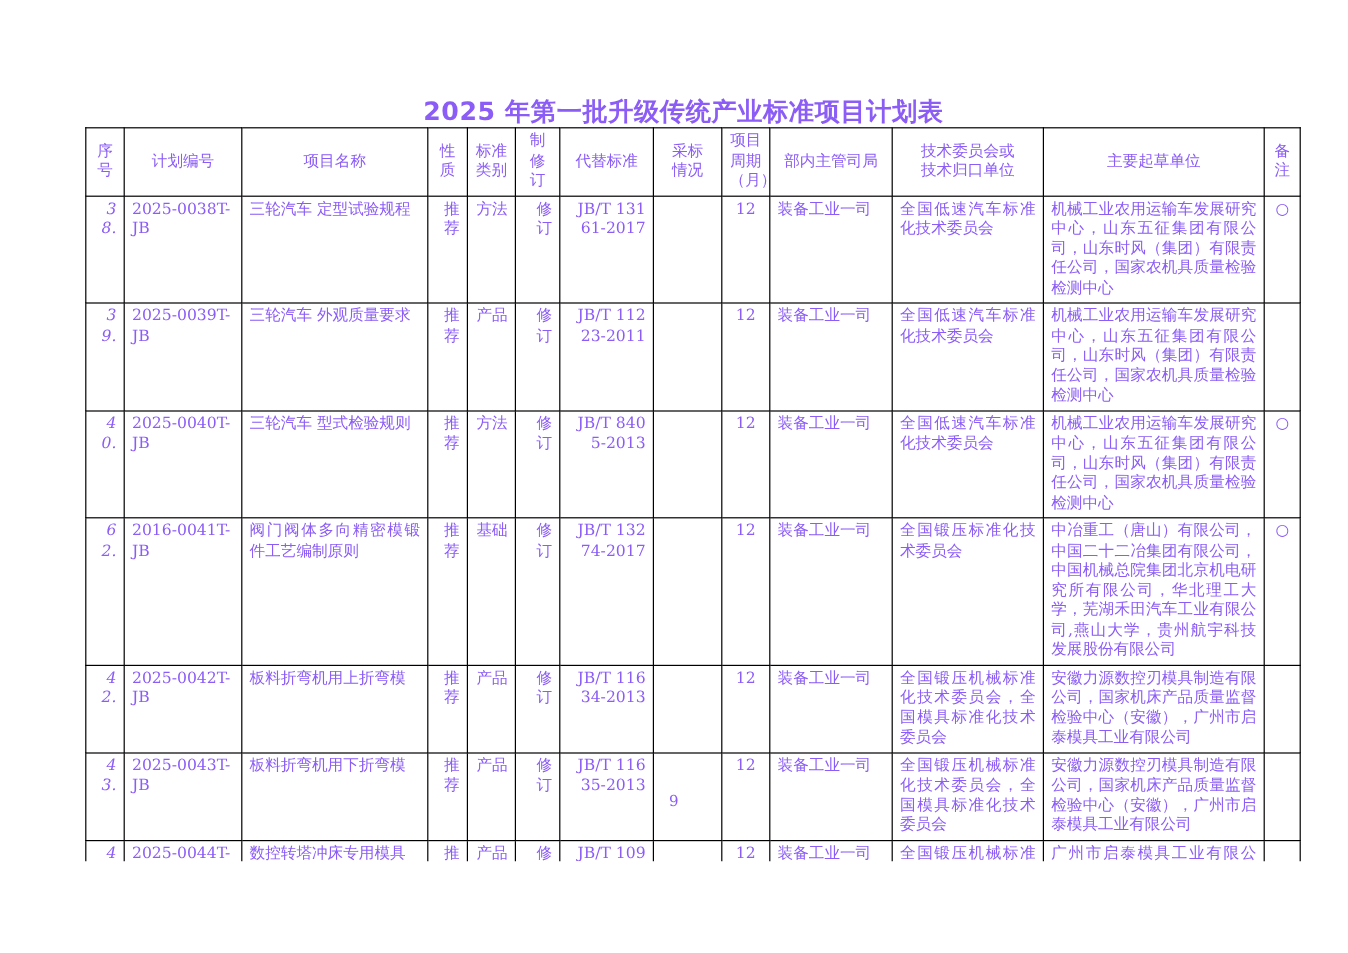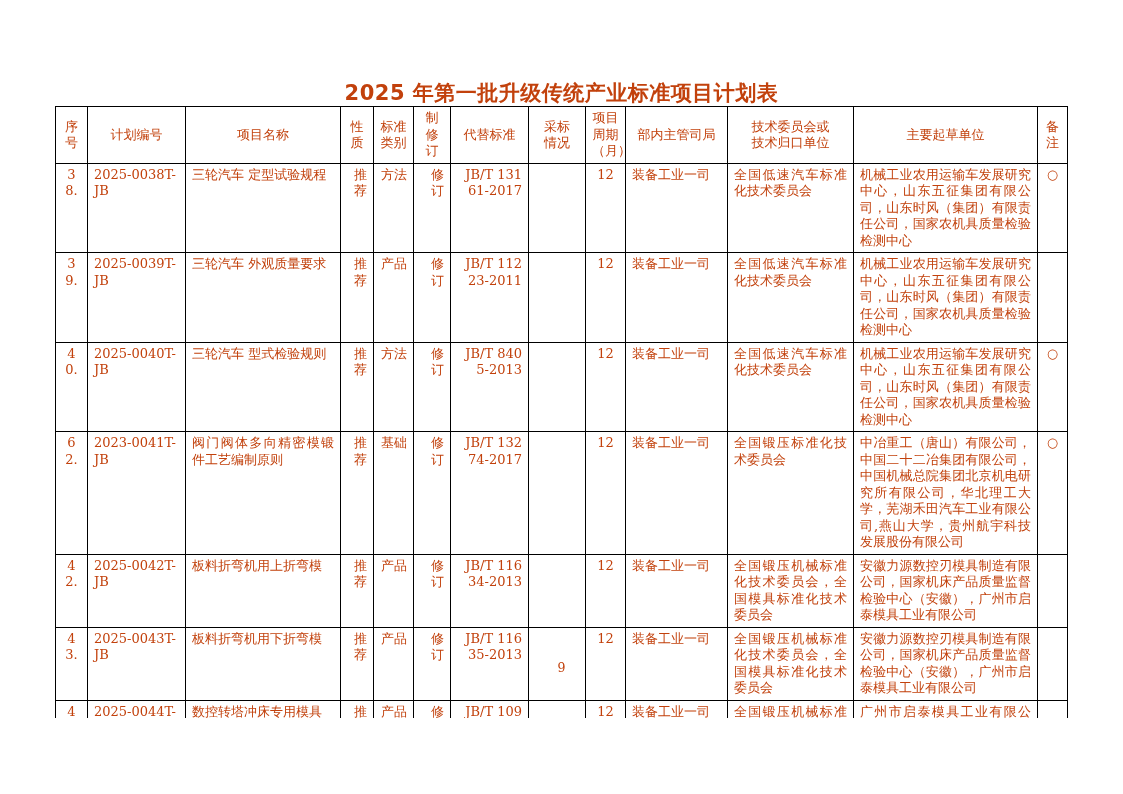--- a/index.html
+++ b/index.html
@@ -3,22 +3,23 @@
 <meta charset="utf-8">
 <style>
   * { box-sizing: border-box; }
   html, body { margin: 0; padding: 0; background: #ffffff; }
   .page {
     position: relative;
     width: 1123px;
     height: 718px;
     background: #ffffff;
     font-family: "DejaVu Serif", serif;
-    color: #c2410c;
+    color: #8b5cf6;
     overflow: hidden;
+    padding-left: 16px;
   }
   .doc-title {
     margin: 80px 0 0 0;
     text-align: center;
     font-family: "DejaVu Sans", sans-serif;
     font-weight: bold;
     font-size: 21px;
     line-height: 1.25;
     letter-spacing: 0.5px;
   }
@@ -44,21 +45,21 @@
   tbody tr { height: 66px; }
   th {
     font-family: "DejaVu Sans", sans-serif;
     font-weight: normal;
     text-align: center;
     vertical-align: middle;
     white-space: pre-line;
     padding: 2px 2px;
   }
   td { vertical-align: top; word-break: break-all; }
-  .c-no { text-align: center; padding-left: 2px; padding-right: 2px; }
+  .c-no { text-align: right; padding-left: 2px; padding-right: 2px; font-style: italic; }
   .c-plan-number { text-align: left; }
   .c-project-name { text-align: justify; }
   .c-nature, .c-standard-category, .c-revision-type { text-align: right; padding-left: 2px; padding-right: 2px; }
   .c-replaced-standard { text-align: right; }
   .c-adoption-status { text-align: center; }
   .c-project-period { text-align: center; padding-left: 2px; padding-right: 2px; }
   .c-bureau { text-align: left; margin-top: 40px; }
   .c-committee { text-align: justify; }
   .c-drafting-units { text-align: justify; }
   .c-remark { text-align: center; padding-left: 1px; padding-right: 1px; }
@@ -161,21 +162,21 @@
           <td class="c-replaced-standard">JB/T 8405-2013</td>
           <td class="c-adoption-status"></td>
           <td class="c-project-period">12</td>
           <td class="c-bureau">装备工业一司</td>
           <td class="c-committee">全国低速汽车标准化技术委员会</td>
           <td class="c-drafting-units">机械工业农用运输车发展研究中心，山东五征集团有限公司，山东时风（集团）有限责任公司，国家农机具质量检验检测中心</td>
           <td class="c-remark">○</td>
         </tr>
         <tr>
           <td class="c-no">62.</td>
-          <td class="c-plan-number">2023-0041T-JB</td>
+          <td class="c-plan-number">2016-0041T-JB</td>
           <td class="c-project-name">阀门阀体多向精密模锻件工艺编制原则</td>
           <td class="c-nature">推荐</td>
           <td class="c-standard-category">基础</td>
           <td class="c-revision-type">修订</td>
           <td class="c-replaced-standard">JB/T 13274-2017</td>
           <td class="c-adoption-status"></td>
           <td class="c-project-period">12</td>
           <td class="c-bureau">装备工业一司</td>
           <td class="c-committee">全国锻压标准化技术委员会</td>
           <td class="c-drafting-units">中冶重工（唐山）有限公司，中国二十二冶集团有限公司，中国机械总院集团北京机电研究所有限公司，华北理工大学，芜湖禾田汽车工业有限公司,燕山大学，贵州航宇科技发展股份有限公司</td>

